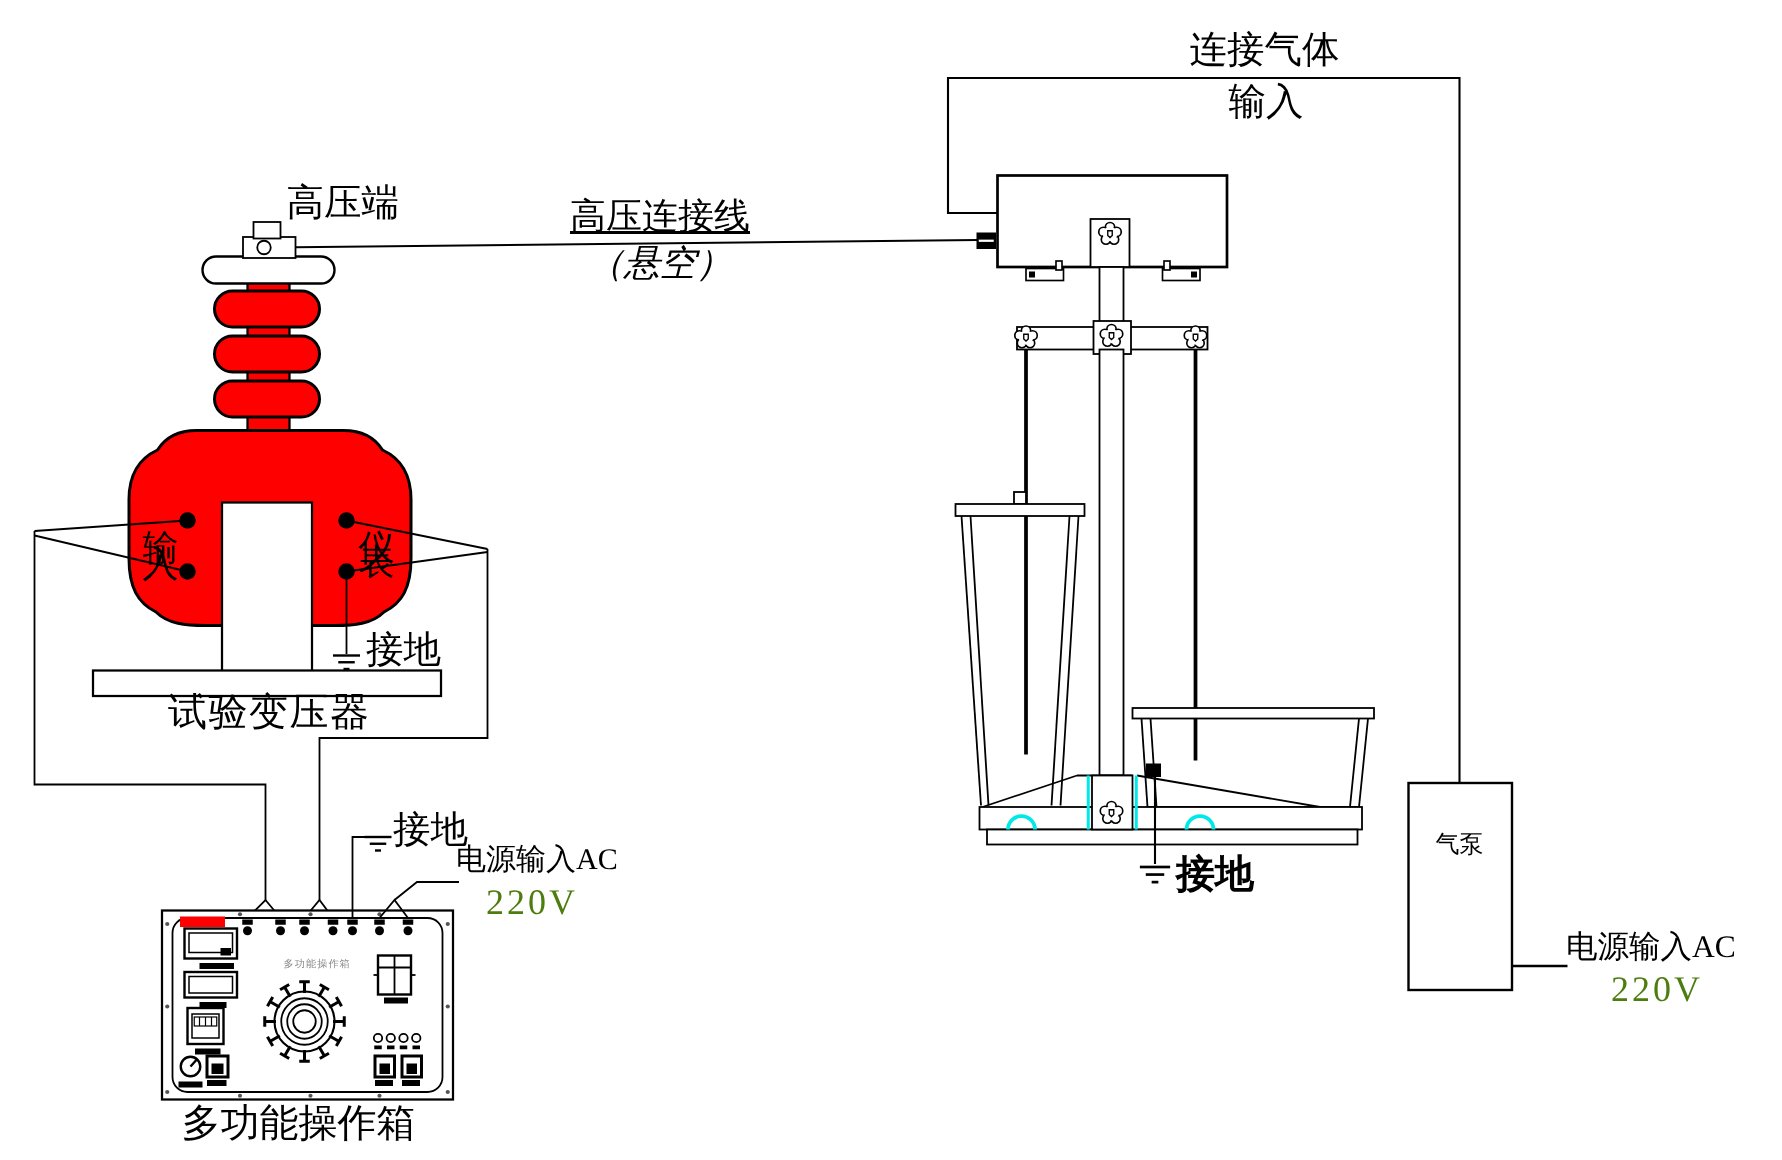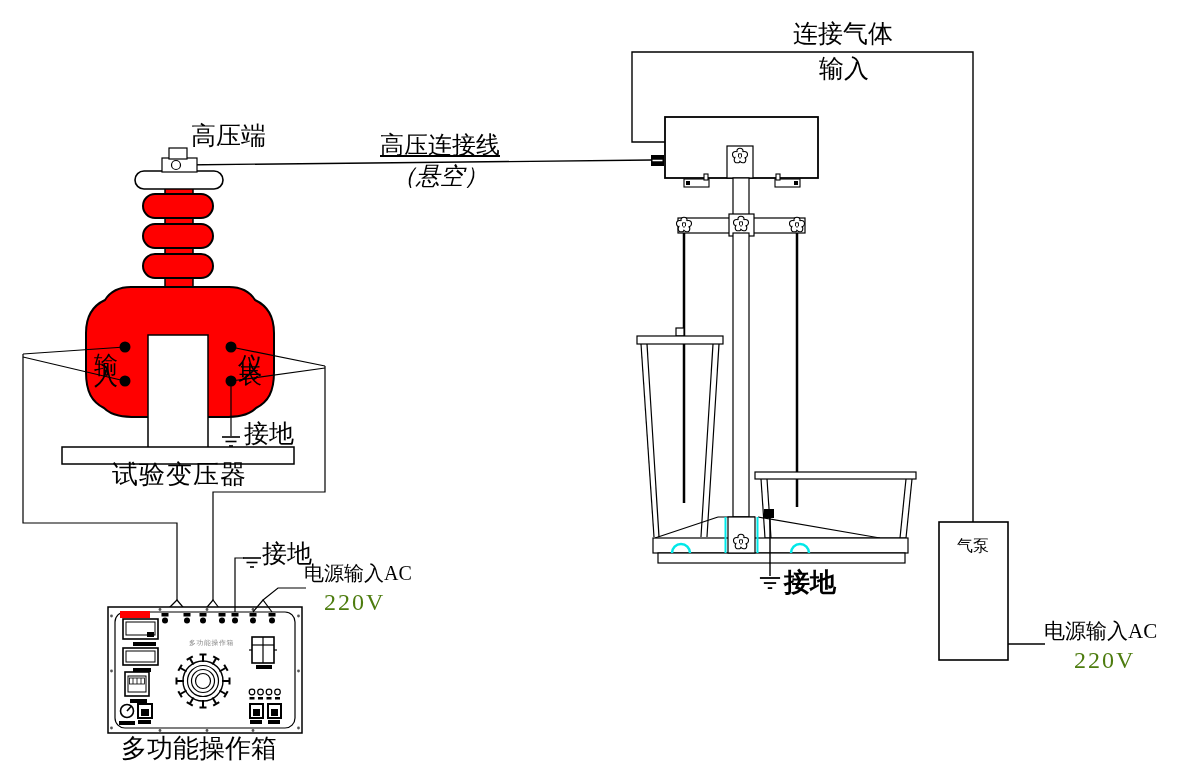--- a/index.html
+++ b/index.html
@@ -322,18 +322,18 @@
 
 <div class="lbl" style="left:304px;top:563px;font-size:20px;">电源输入AC</div>
 <div class="lbl gray" style="left:324px;top:590px;font-size:24px;letter-spacing:2px;">220V</div>
 
 <div class="lbl tiny" style="left:189px;top:640px;">多功能操作箱</div>
 
 <div class="lbl" style="left:121px;top:736px;font-size:26px;">多功能操作箱</div>
 
 <div class="lbl bold" style="left:784px;top:570px;font-size:26px;">接地</div>
 
-<div class="lbl" style="left:957px;top:538px;font-size:16px;">气泵</div>
+<div class="lbl" style="left:957px;top:556px;font-size:16px;">气泵</div>
 
 <div class="lbl" style="left:1044px;top:621px;font-size:21px;">电源输入AC</div>
 <div class="lbl gray" style="left:1074px;top:648px;font-size:24px;letter-spacing:2px;">220V</div>
 
 </div>
 
 </body></html>

